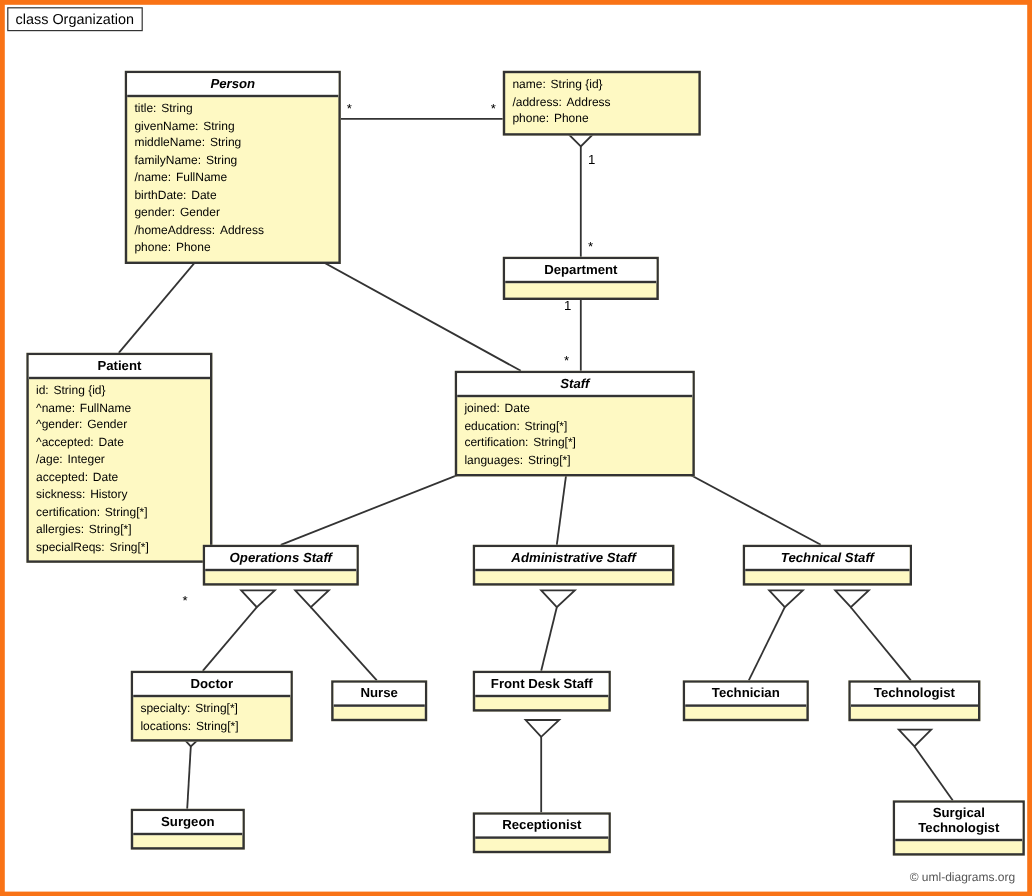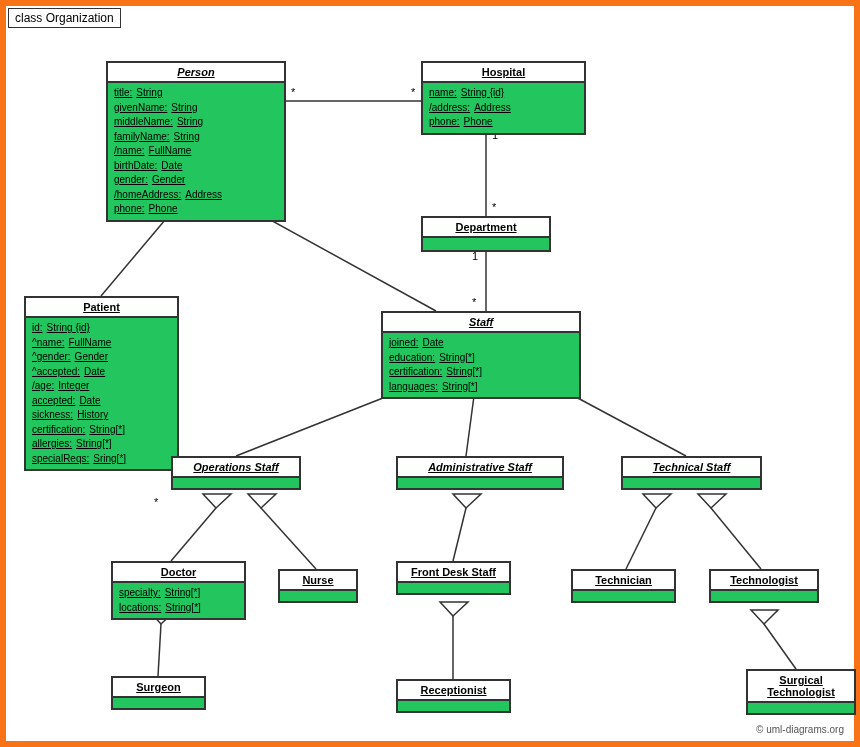--- a/index.html
+++ b/index.html
@@ -9,38 +9,37 @@
       font-size: 11px;
       width: 860px;
       height: 747px;
       overflow: hidden;
       position: relative;
     }
     #diagram-container {
       position: relative;
       width: 860px;
       height: 747px;
-      border: 6px solid #f97316;
+      border: 4px solid #f97316;
       background: #fff;
     }
     .corner-label {
       position: absolute;
       top: 2px;
       left: 2px;
       background: #fff;
       border: 1px solid #333;
       padding: 2px 6px;
       font-size: 12px;
       font-weight: normal;
     }
     .uml-class {
       position: absolute;
       border: 2px solid #333;
-      background: #22c55e;
-      text-decoration: underline;
+      background: #fef9c3;
     }
     .uml-class-header {
       background: #fff;
       border-bottom: 2px solid #333;
       text-align: center;
       padding: 3px 5px;
       font-weight: bold;
     }
     .uml-class-header.italic {
       font-style: italic;
@@ -177,21 +176,20 @@
           <span class="type">Address</span>
         </div>
       <div class="row">
           <span class="attr">phone:</span>
           <span class="type">Phone</span>
         </div>
     </div>
   </div>
 
   <div class="uml-class" style="left:415px; top:55px; width:165px;">
-    <div class="uml-class-header">Hospital</div>
     <div class="uml-class-body">
       <div class="row">
           <span class="attr">name:</span>
           <span class="type">String {id}</span>
         </div>
       <div class="row">
           <span class="attr">/address:</span>
           <span class="type">Address</span>
         </div>
       <div class="row">

